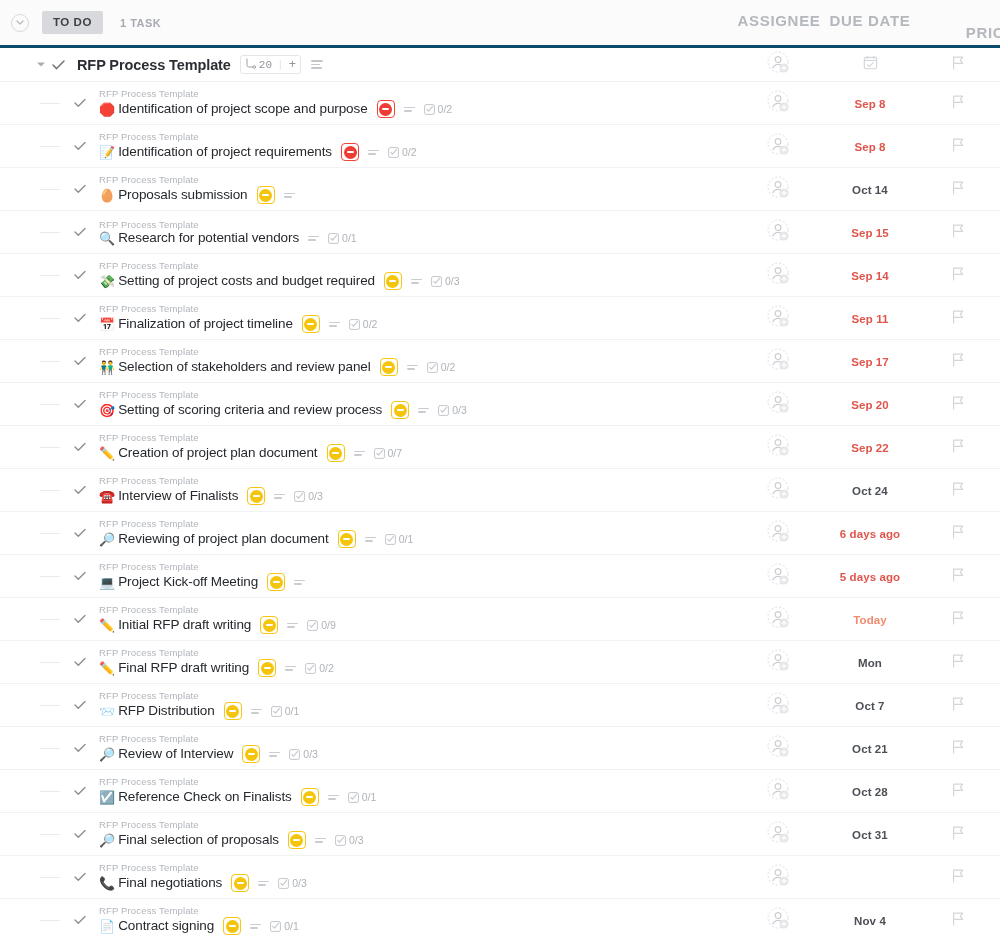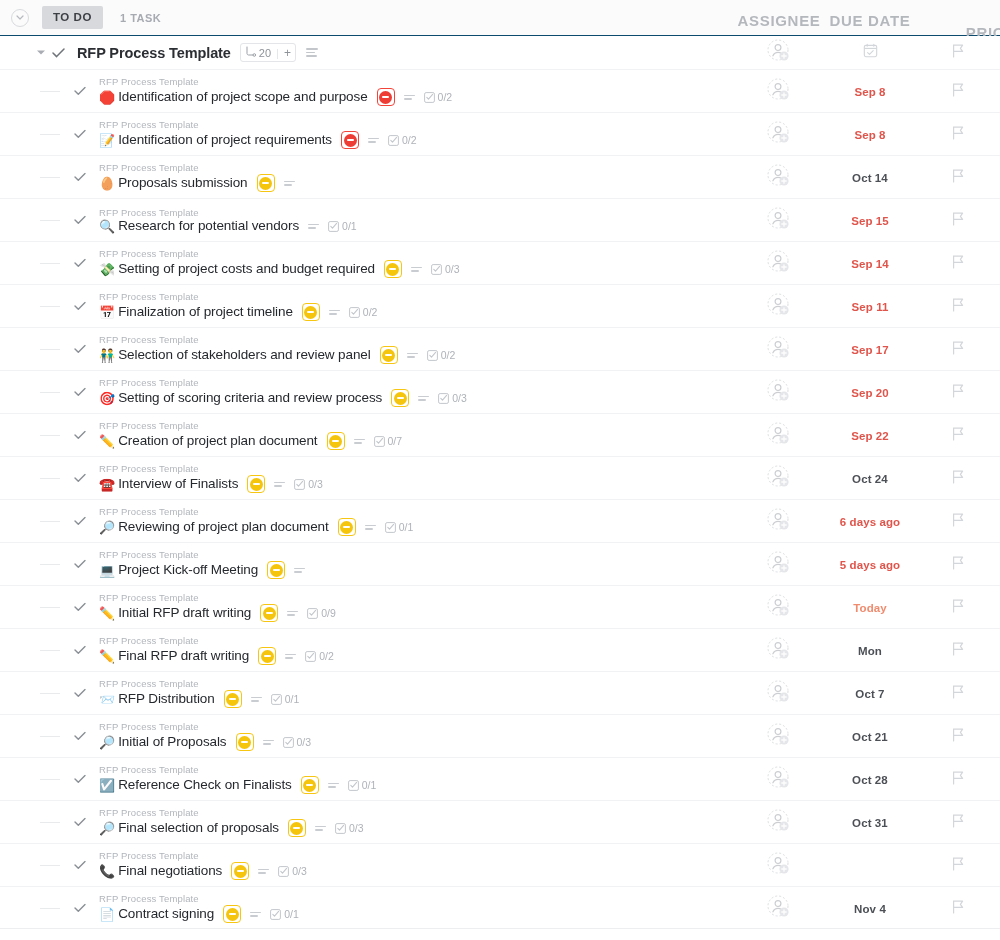--- a/index.html
+++ b/index.html
@@ -8,23 +8,23 @@
     width: 1000px; height: 940px;
     background: #ffffff;
     font-family: "Liberation Sans", sans-serif;
     -webkit-font-smoothing: antialiased;
   }
   #app { position: relative; width: 1000px; height: 940px; overflow: hidden; background:#fff; }
 
   
   .header-bar {
     position: relative;
-    height: 36px;
+    height: 48px;
     background: #fbfbfc;
-    border-bottom: 1px solid #0c4a6e;
+    border-bottom: 3px solid #0c4a6e;
     display: flex;
     align-items: center;
   }
   .collapse-chevron {
     width: 18px; height: 18px;
     margin-left: 11px;
     border: 1px solid #d8dadd;
     border-radius: 50%;
     display: flex; align-items: center; justify-content: center;
     color: #b6babf;
@@ -98,20 +98,21 @@
     margin-left: 9px;
     display: inline-flex;
     align-items: center;
     height: 19px;
     border: 1px solid #e3e5e8;
     border-radius: 3px;
     padding: 0 4px;
     color: #8e9399;
     font-size: 11px;
     cursor: pointer;
+    font-family: Liberation Mono, monospace;
   }
   .subtask-chip .sc-ico { font-size: 10px; margin-right: 3px; color:#9ba0a6; }
   .subtask-chip .sc-div { margin: 0 5px; color: #e3e5e8; }
   .subtask-chip .sc-plus { color: #8e9399; font-size: 12px; line-height:1; }
   .desc-lines {
     margin-left: 10px;
     display: inline-flex;
     flex-direction: column;
     gap: 2px;
     cursor: pointer;
@@ -987,21 +988,21 @@
       </div>
       <div class="task-row">
         <div class="tree-elbow"></div>
         <span class="row-check"><svg width="12" height="9" viewBox="0 0 12 9" fill="none" aria-hidden="true">
             <path d="M1 4.4L4.3 7.8L11 1" stroke="#8a8f95" stroke-width="1.4" stroke-linecap="round" stroke-linejoin="round"></path>
           </svg></span>
         <div class="row-body">
           <div class="breadcrumb">RFP Process Template</div>
           <div class="name-line">
             <span class="task-emoji">🔎</span>
-            <span class="task-name">Initial of Proposals</span>
+            <span class="task-name">Review of Interview</span>
             <span class="status-badge sb-yellow">
               <span class="dot"></span>
             </span>
             <span class="desc-lines-sm">
               <i></i>
               <i></i>
             </span>
             <span class="checklist">
               <svg width="11" height="11" viewBox="0 0 11 11" fill="none" aria-hidden="true">
                 <rect x="0.6" y="0.6" width="9.8" height="9.8" rx="1.5" stroke="#c3c7cc" stroke-width="1"></rect>

